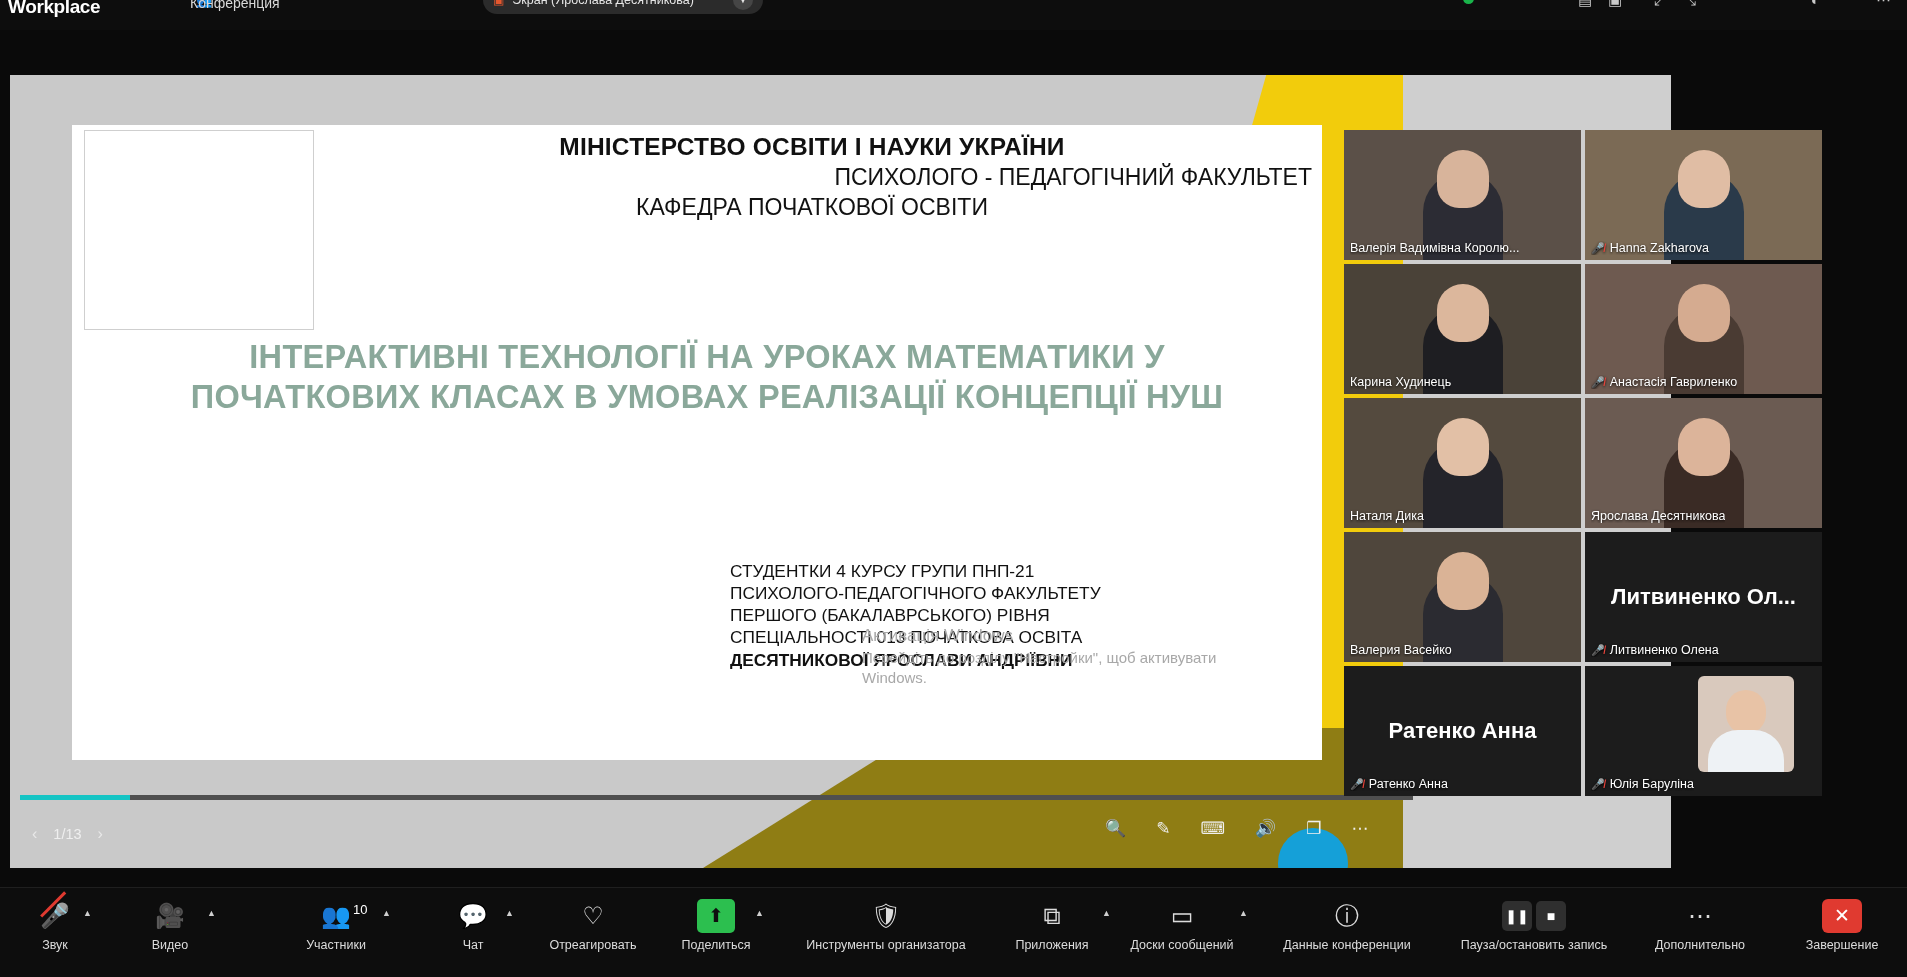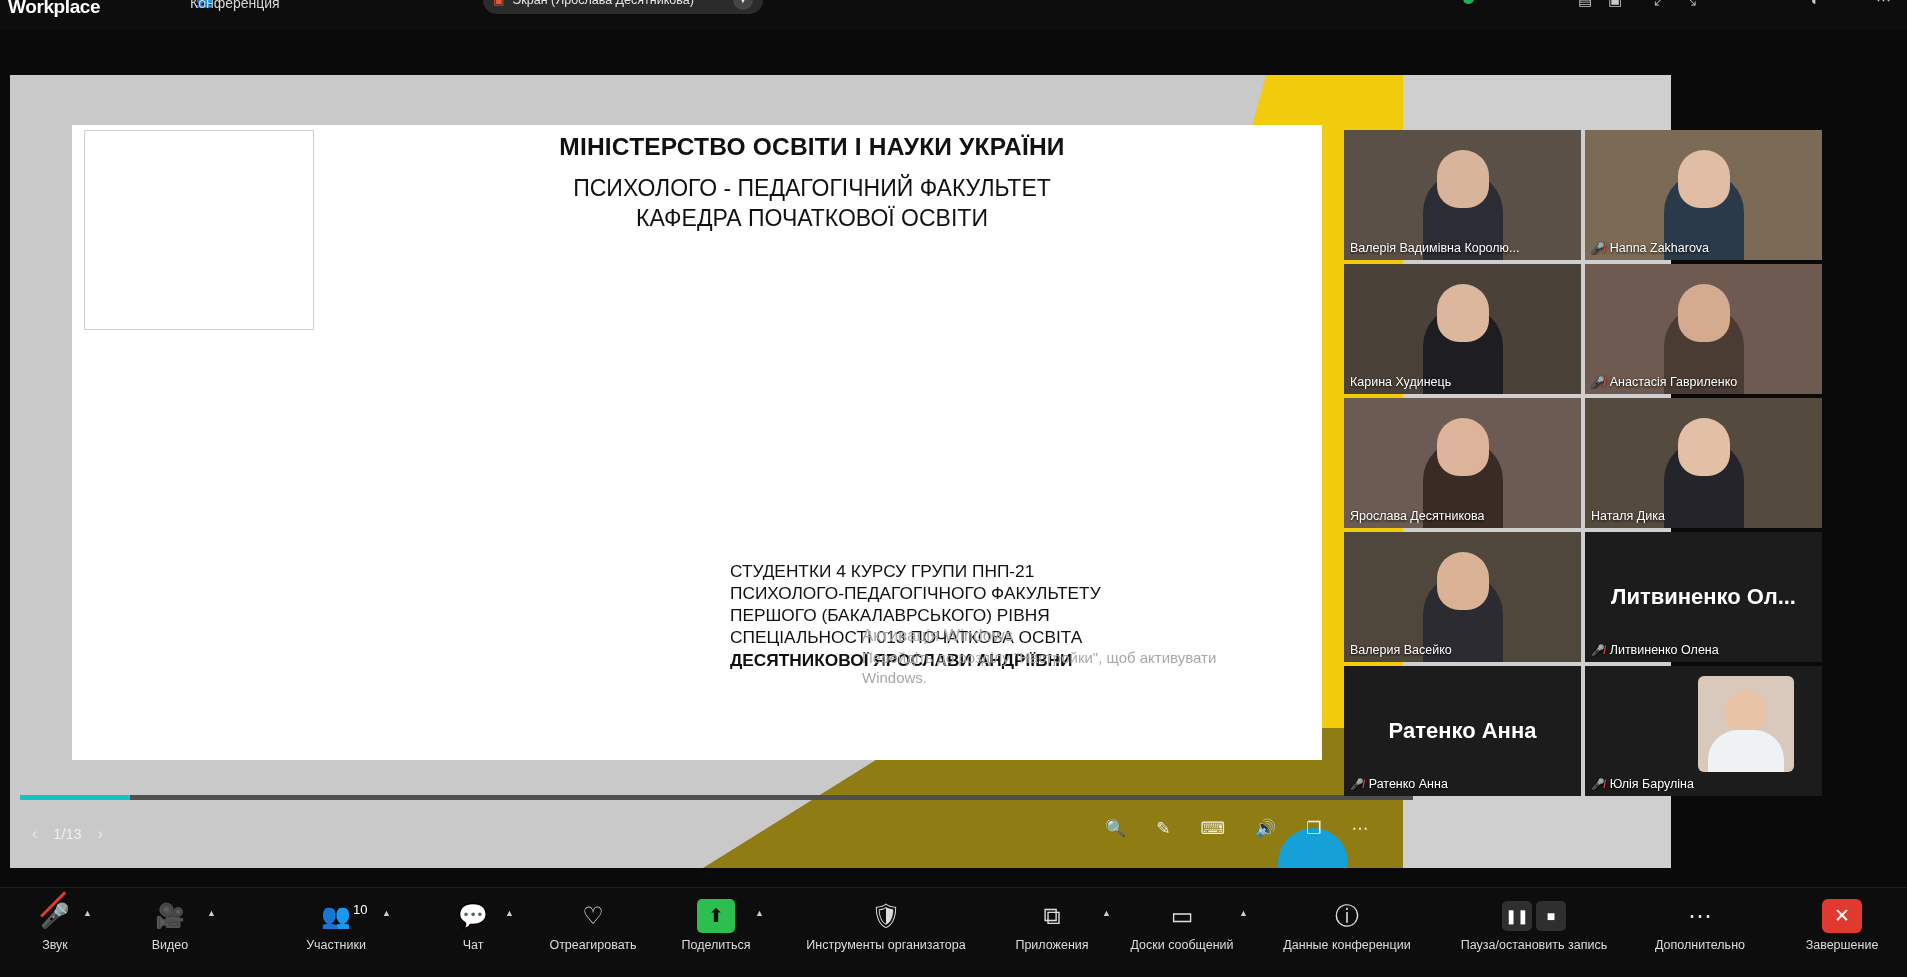--- a/index.html
+++ b/index.html
@@ -105,21 +105,21 @@
     border: 1px solid #cfcfcf;
     background: #fff;
   }
   .hdr {
     position: absolute; left: 240px; top: 8px; width: 1000px;
     text-align: center;
     color: #111;
   }
   .hdr .l1 { font-size: 24.5px; font-weight: bold; letter-spacing: 0.2px; }
   .hdr .l2 { font-size: 24.5px; font-weight: bold; margin-top: 2px; }
-  .hdr .l3 { font-size: 23px; margin-top: 14px; }
+  .hdr .l3 { font-size: 23px; margin-top: 3px; text-align: right; }
   .hdr .l4 { font-size: 23px; margin-top: 3px; }
 
   .kurs {
     position: absolute; left: 240px; top: 148px; width: 1000px;
     text-align: center; color: #111;
   }
   .kurs .k1 { font-size: 22.5px; font-weight: bold; }
   .kurs .k2 { font-size: 22.5px; font-weight: bold; margin-top: 2px; }
 
   .title-main {
@@ -312,20 +312,21 @@
     <div class="slide">
       <div class="slide-logo-box"></div>
 
       <div class="hdr">
         <div class="l1">МІНІСТЕРСТВО ОСВІТИ І НАУКИ УКРАЇНИ</div>
         <div class="l3">ПСИХОЛОГО - ПЕДАГОГІЧНИЙ ФАКУЛЬТЕТ</div>
         <div class="l4">КАФЕДРА ПОЧАТКОВОЇ ОСВІТИ</div>
       </div>
 
 
+      <div class="title-main">ІНТЕРАКТИВНІ ТЕХНОЛОГІЇ НА УРОКАХ МАТЕМАТИКИ У ПОЧАТКОВИХ КЛАСАХ В УМОВАХ РЕАЛІЗАЦІЇ КОНЦЕПЦІЇ НУШ</div>
 
       <div class="authors">
         <div>СТУДЕНТКИ 4 КУРСУ ГРУПИ ПНП-21</div>
         <div>ПСИХОЛОГО-ПЕДАГОГІЧНОГО ФАКУЛЬТЕТУ</div>
         <div>ПЕРШОГО (БАКАЛАВРСЬКОГО) РІВНЯ</div>
         <div>СПЕЦІАЛЬНОСТІ 013 ПОЧАТКОВА ОСВІТА</div>
         <div class="strong">ДЕСЯТНИКОВОЇ ЯРОСЛАВИ АНДРІЇВНИ</div>
       </div>
 
       <div class="watermark">
@@ -395,37 +396,37 @@
       <div class="cam" style="background:#6e5a50">
         <div class="person" style="background:#4a3b33"></div>
           <div class="head" style="background:#d5ab90"></div>
       </div>
       <div class="name">
         <span class="mic-off">🎤̸</span>
         <span>Анастасія Гавриленко</span>
       </div>
     </div>
 
+    <div class="tile">
+      <div class="cam" style="background:#544a3e">
+        <div class="person" style="background:#24242a"></div>
+          <div class="head" style="background:#e2c0a6"></div>
+      </div>
+      <div class="name">
+        <span>Наталя Дика</span>
+      </div>
+    </div>
+
     <div class="tile active">
       <div class="cam" style="background:#6b5b52">
         <div class="person" style="background:#3a2b25"></div>
           <div class="head" style="background:#dcb49a"></div>
       </div>
       <div class="name">
         <span>Ярослава Десятникова</span>
-      </div>
-    </div>
-
-    <div class="tile">
-      <div class="cam" style="background:#544a3e">
-        <div class="person" style="background:#24242a"></div>
-          <div class="head" style="background:#e2c0a6"></div>
-      </div>
-      <div class="name">
-        <span>Наталя Дика</span>
       </div>
     </div>
 
     <div class="tile">
       <div class="cam" style="background:#4f463c">
         <div class="person" style="background:#2b2b31"></div>
           <div class="head" style="background:#dab396"></div>
       </div>
       <div class="name">
         <span>Валерия Васейко</span>

